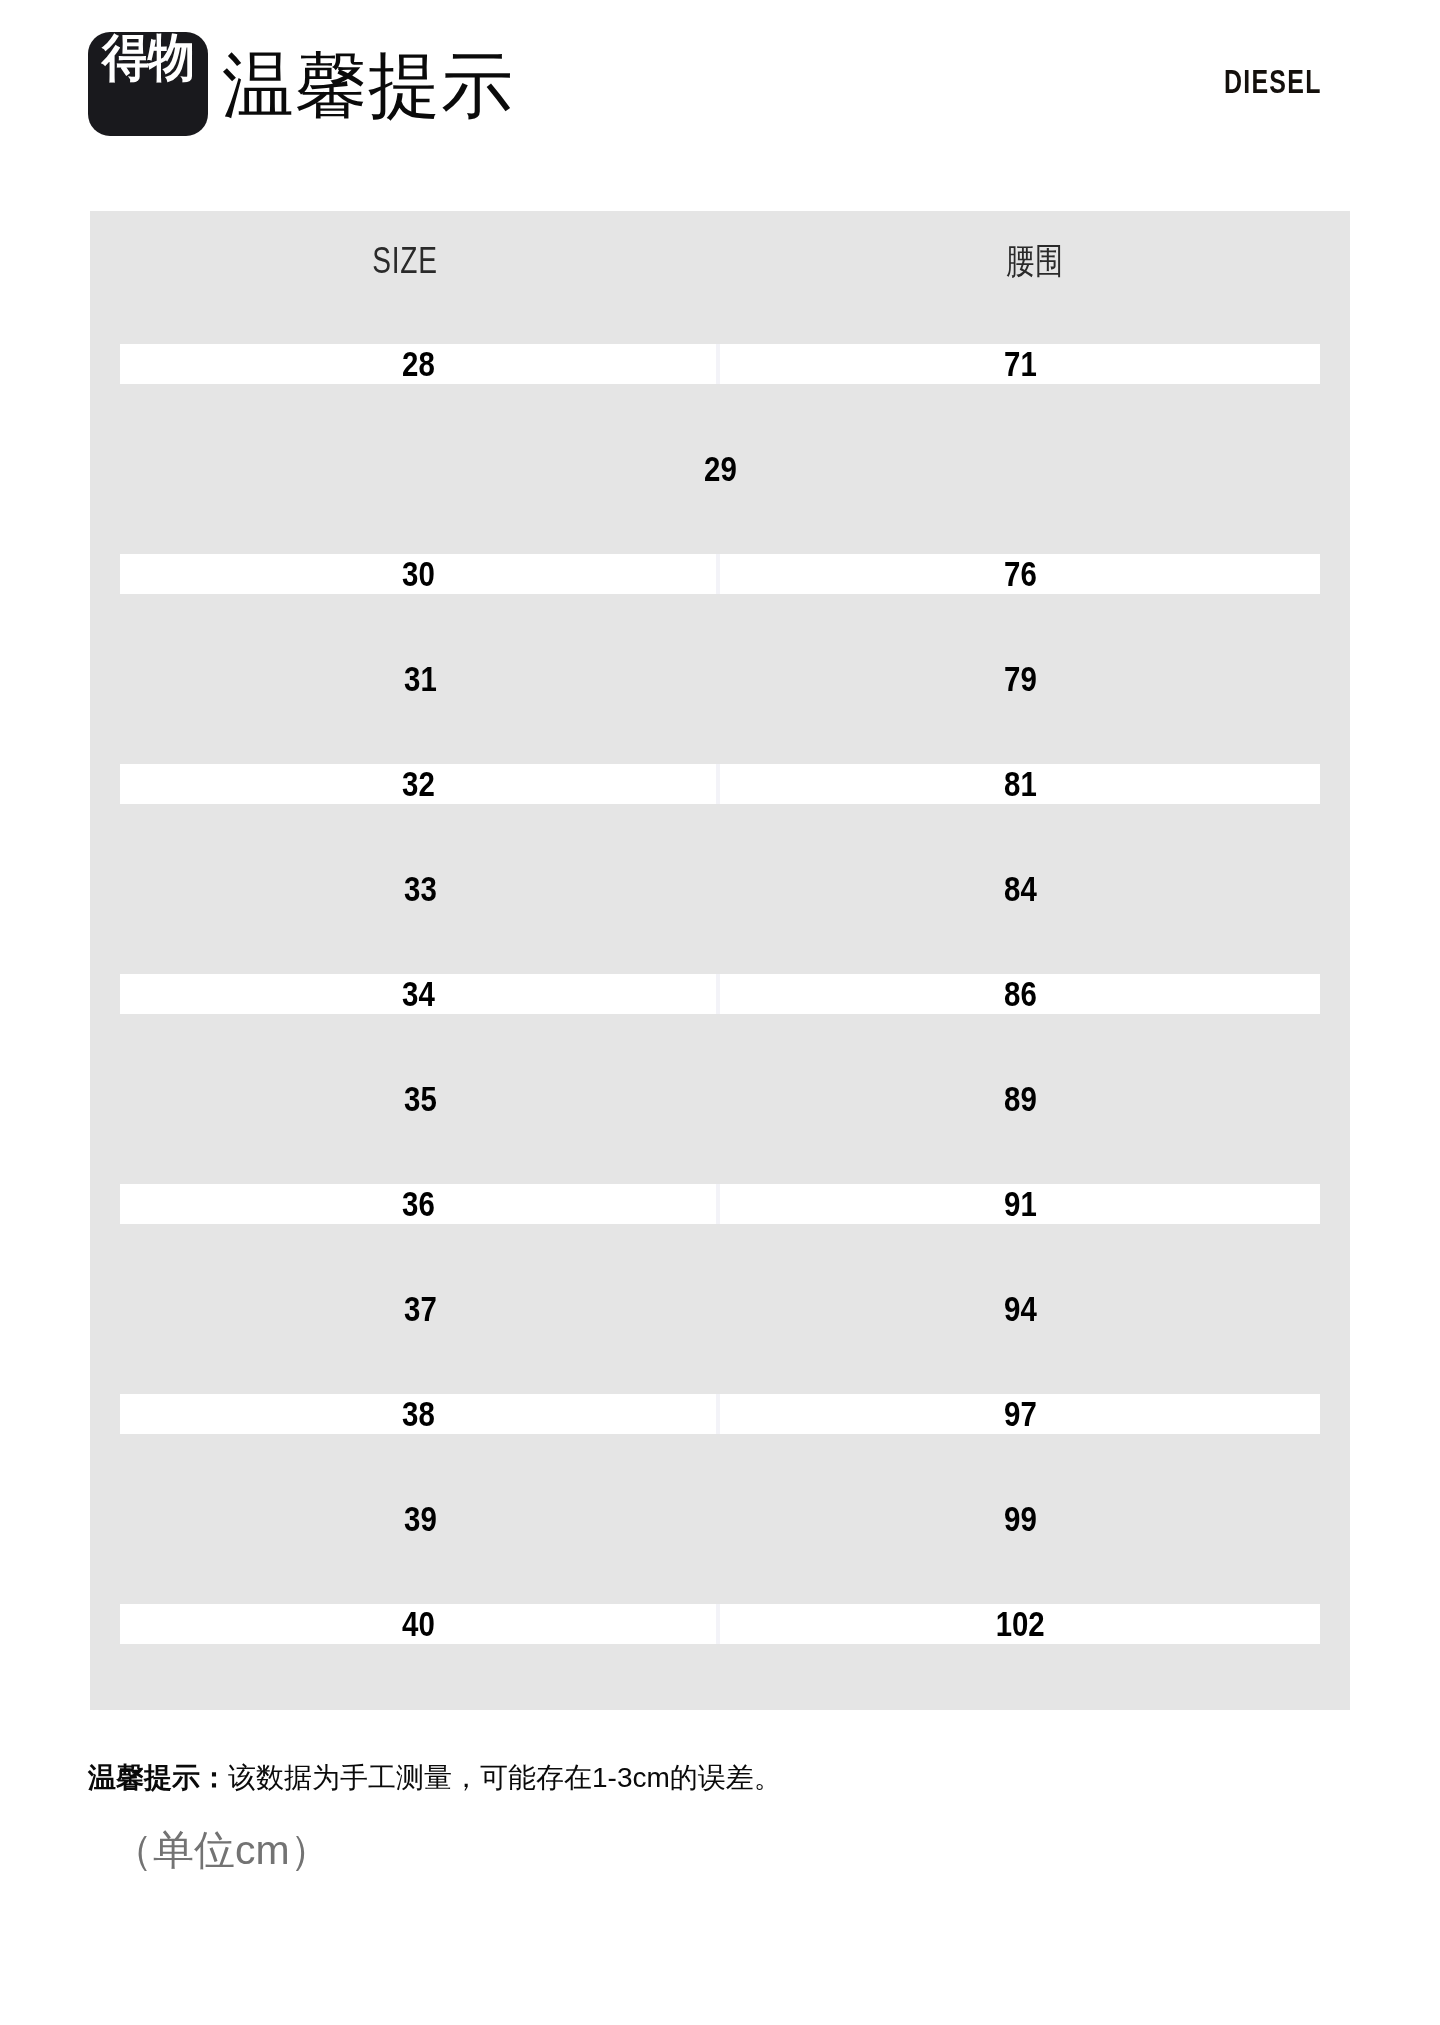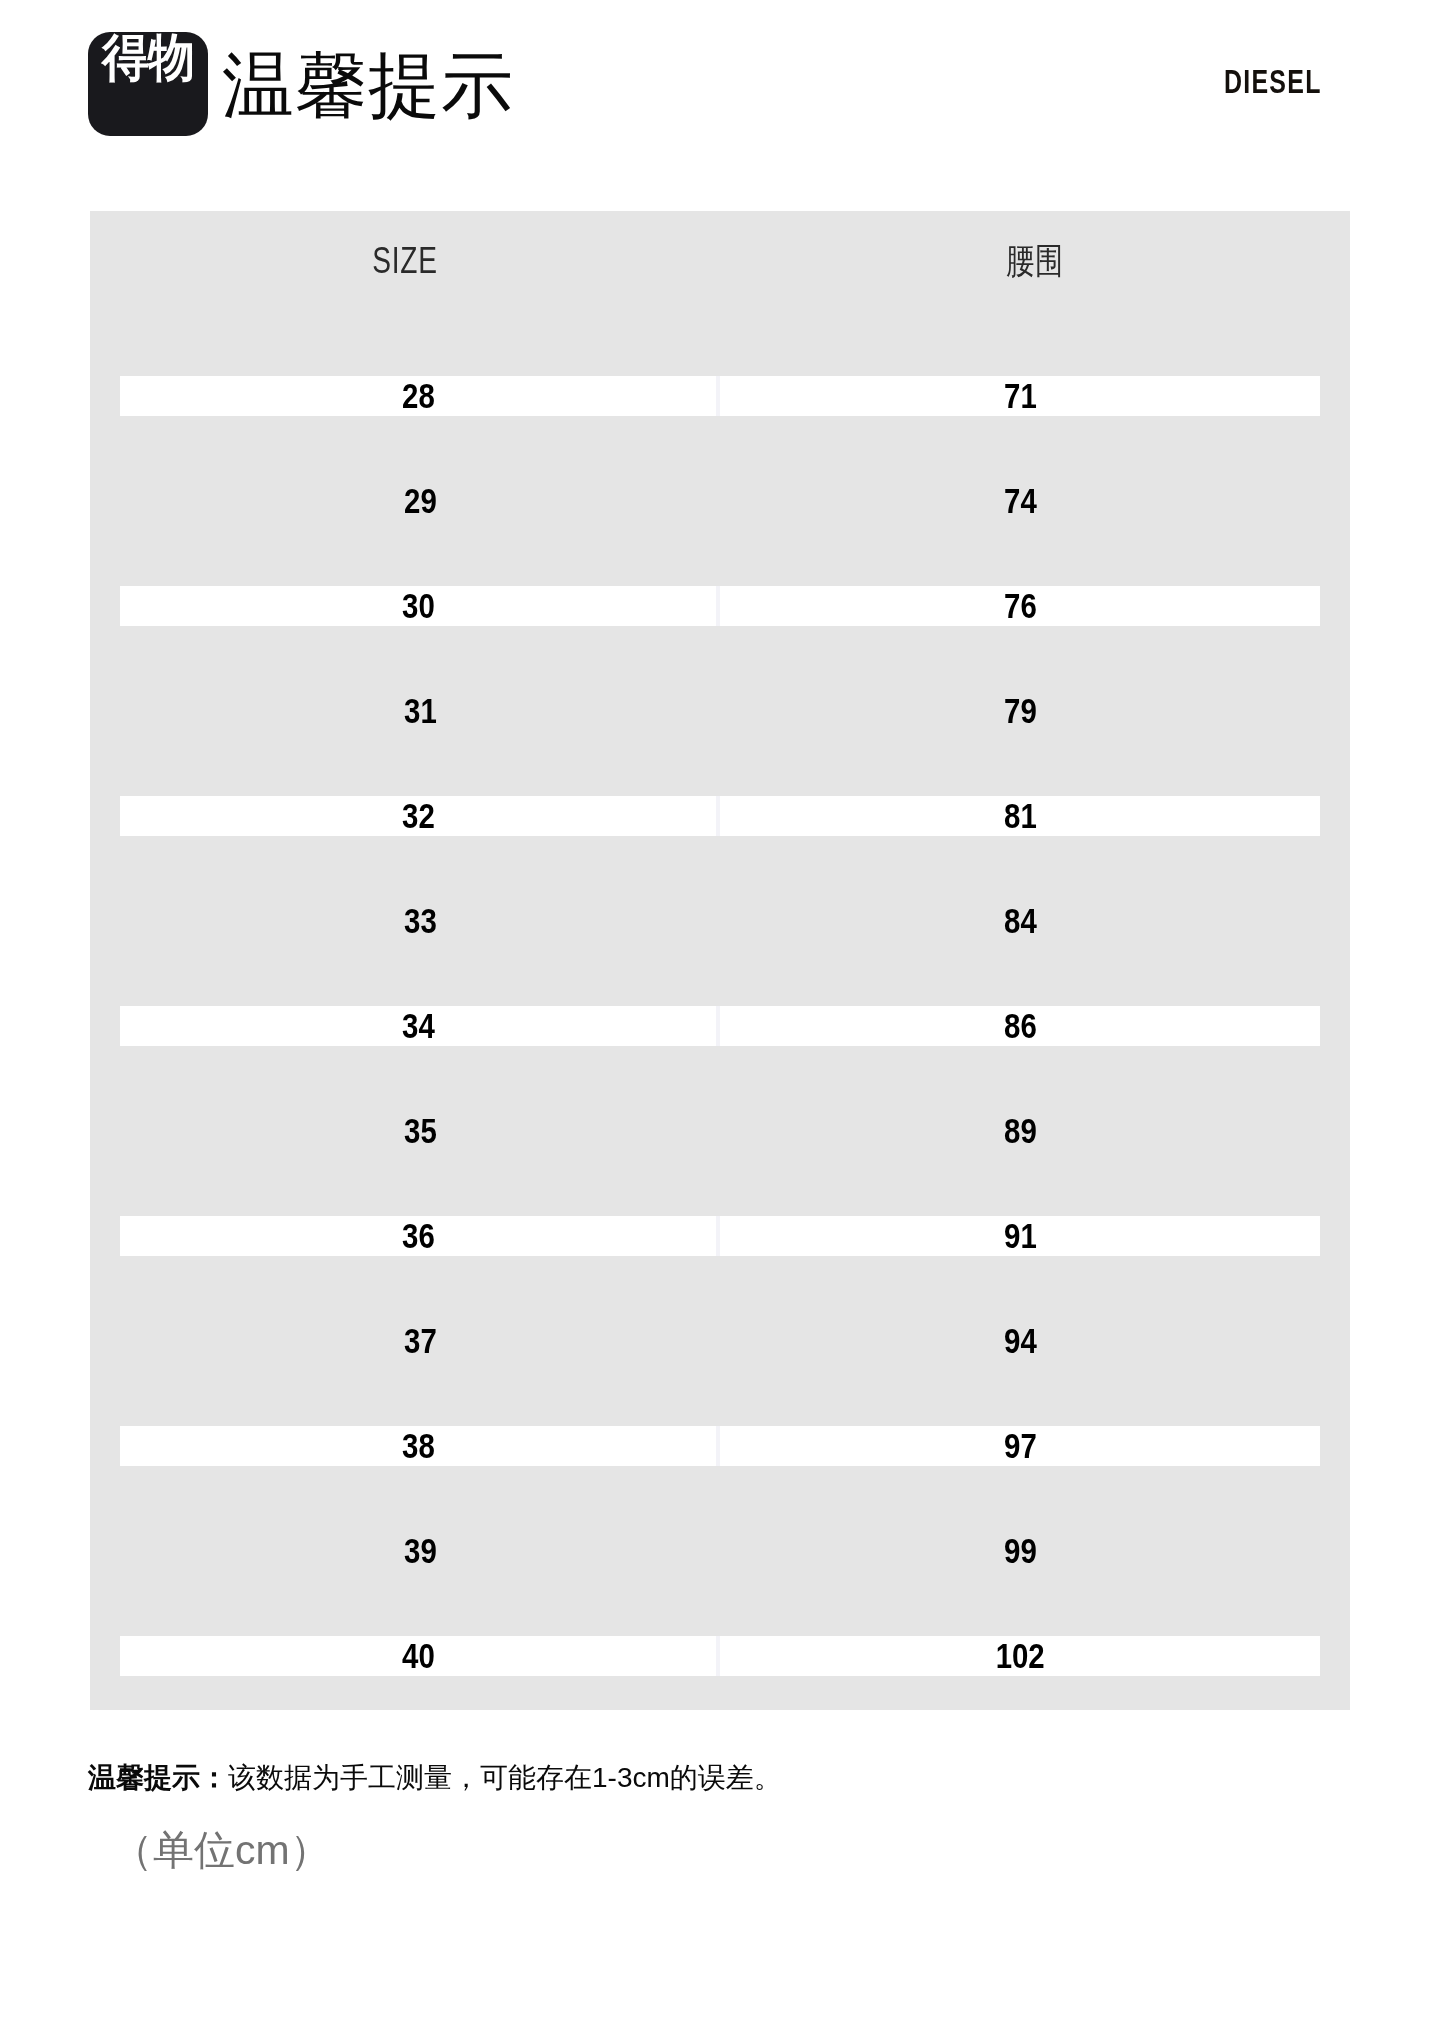--- a/index.html
+++ b/index.html
@@ -98,21 +98,21 @@
     color: #2a2a2a;
     letter-spacing: 1px;
     transform: scaleX(0.78);
   }
 
   .table-body { }
 
   .trow {
     display: flex;
     height: 105px;
-    align-items: flex-end;
+    align-items: center;
   }
 
   .trow.alt .td {
     background: #ffffff;
   }
 
   .trow.alt {
     padding: 0 30px;
   }
 
@@ -204,23 +204,20 @@
           <span>28</span>
         </div>
         <div class="td col-waist">
           <span>71</span>
         </div>
       </div>
       <div class="trow plain">
         <div class="td col-size">
           <span>29</span>
         </div>
-        <div class="td col-waist">
-          <span>74</span>
-        </div>
       </div>
       <div class="trow alt">
         <div class="td col-size">
           <span>30</span>
         </div>
         <div class="td col-waist">
           <span>76</span>
         </div>
       </div>
       <div class="trow plain">

